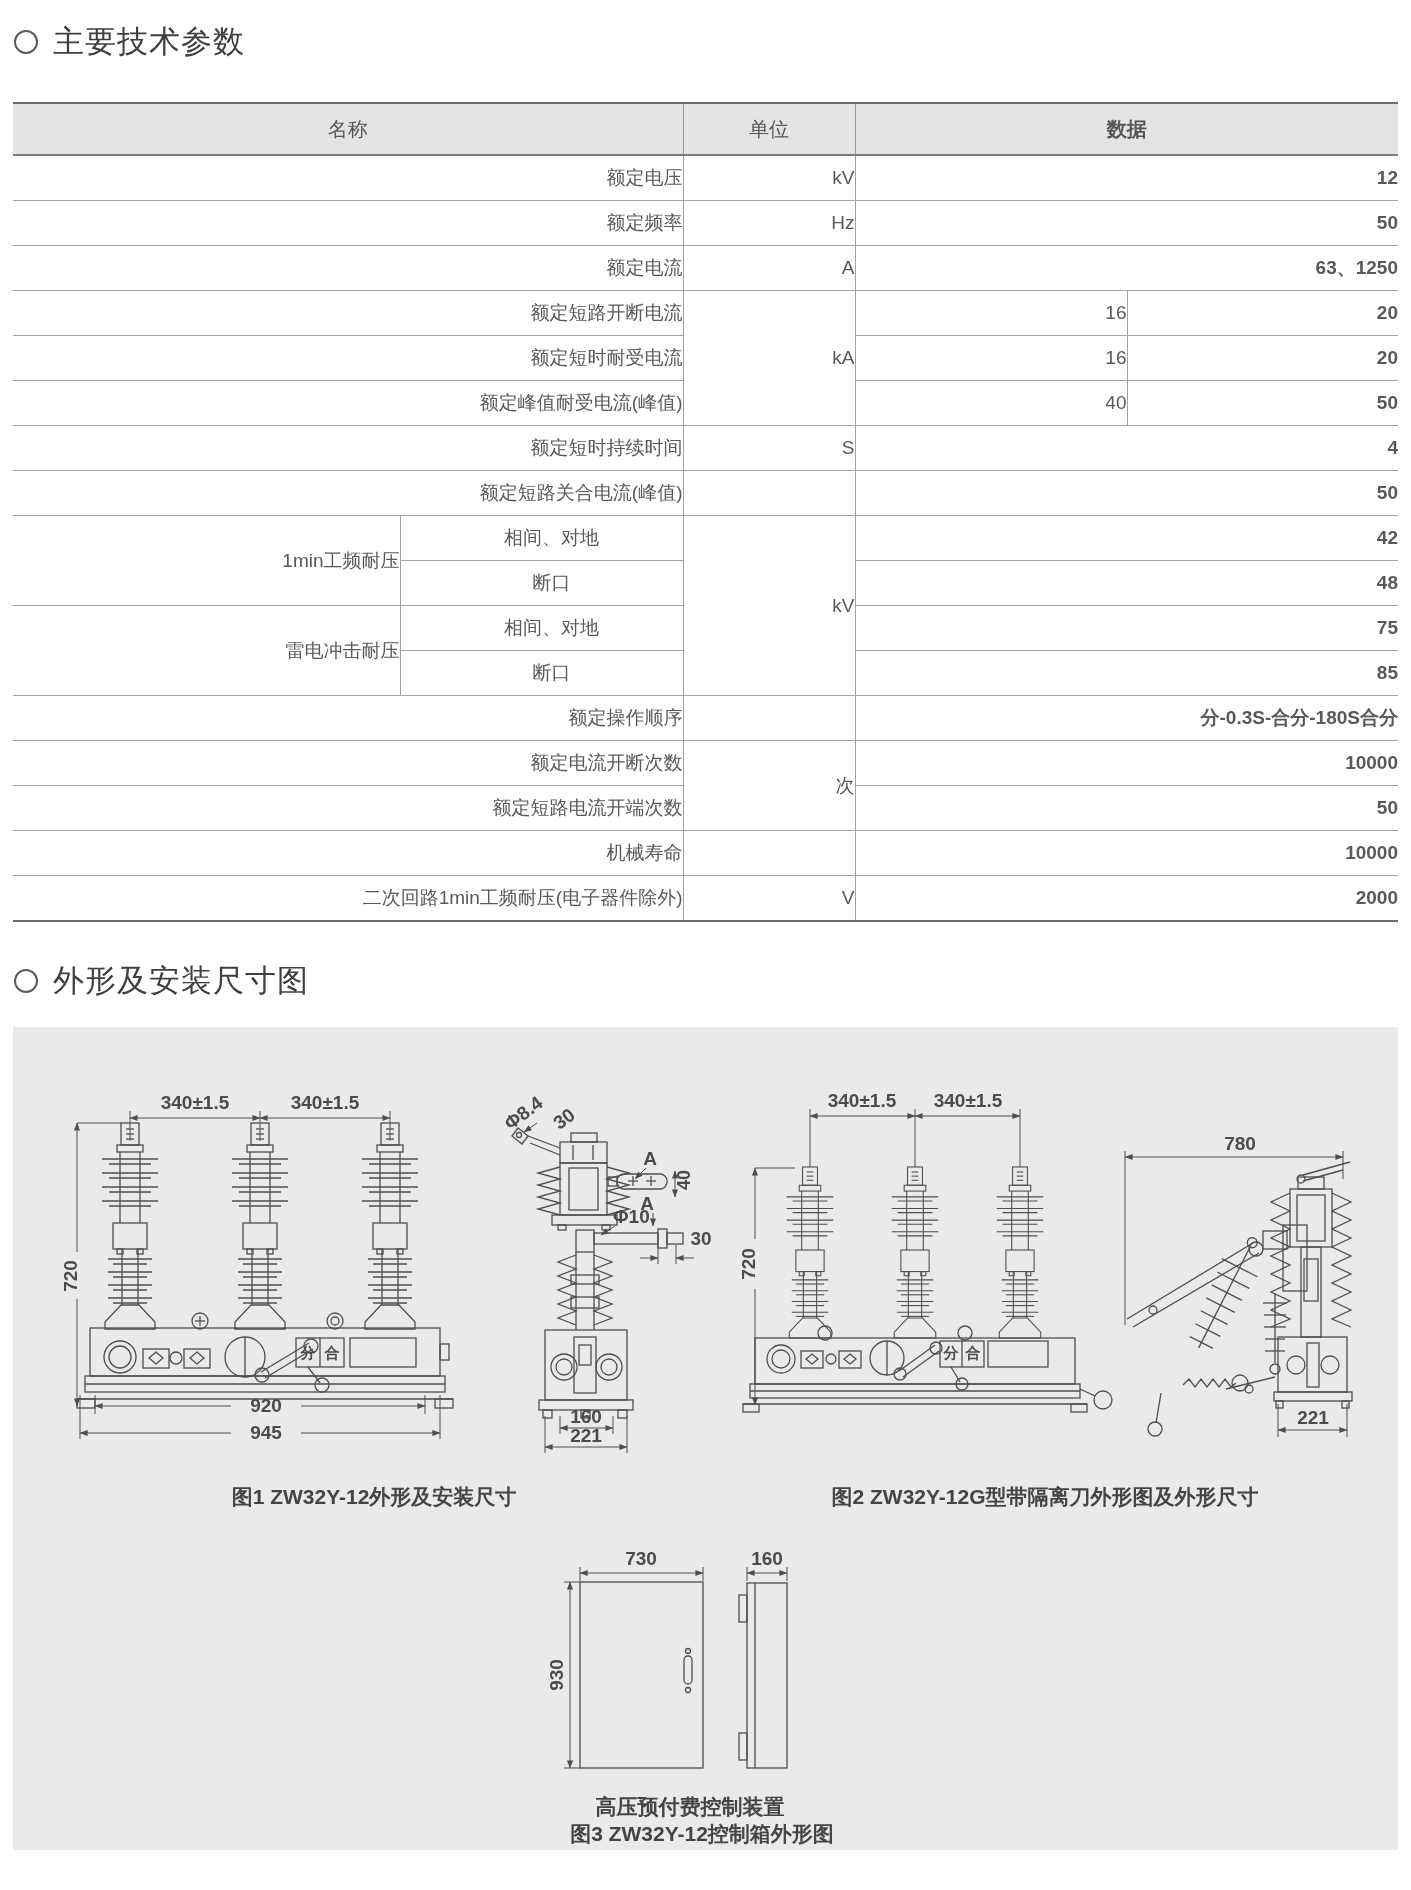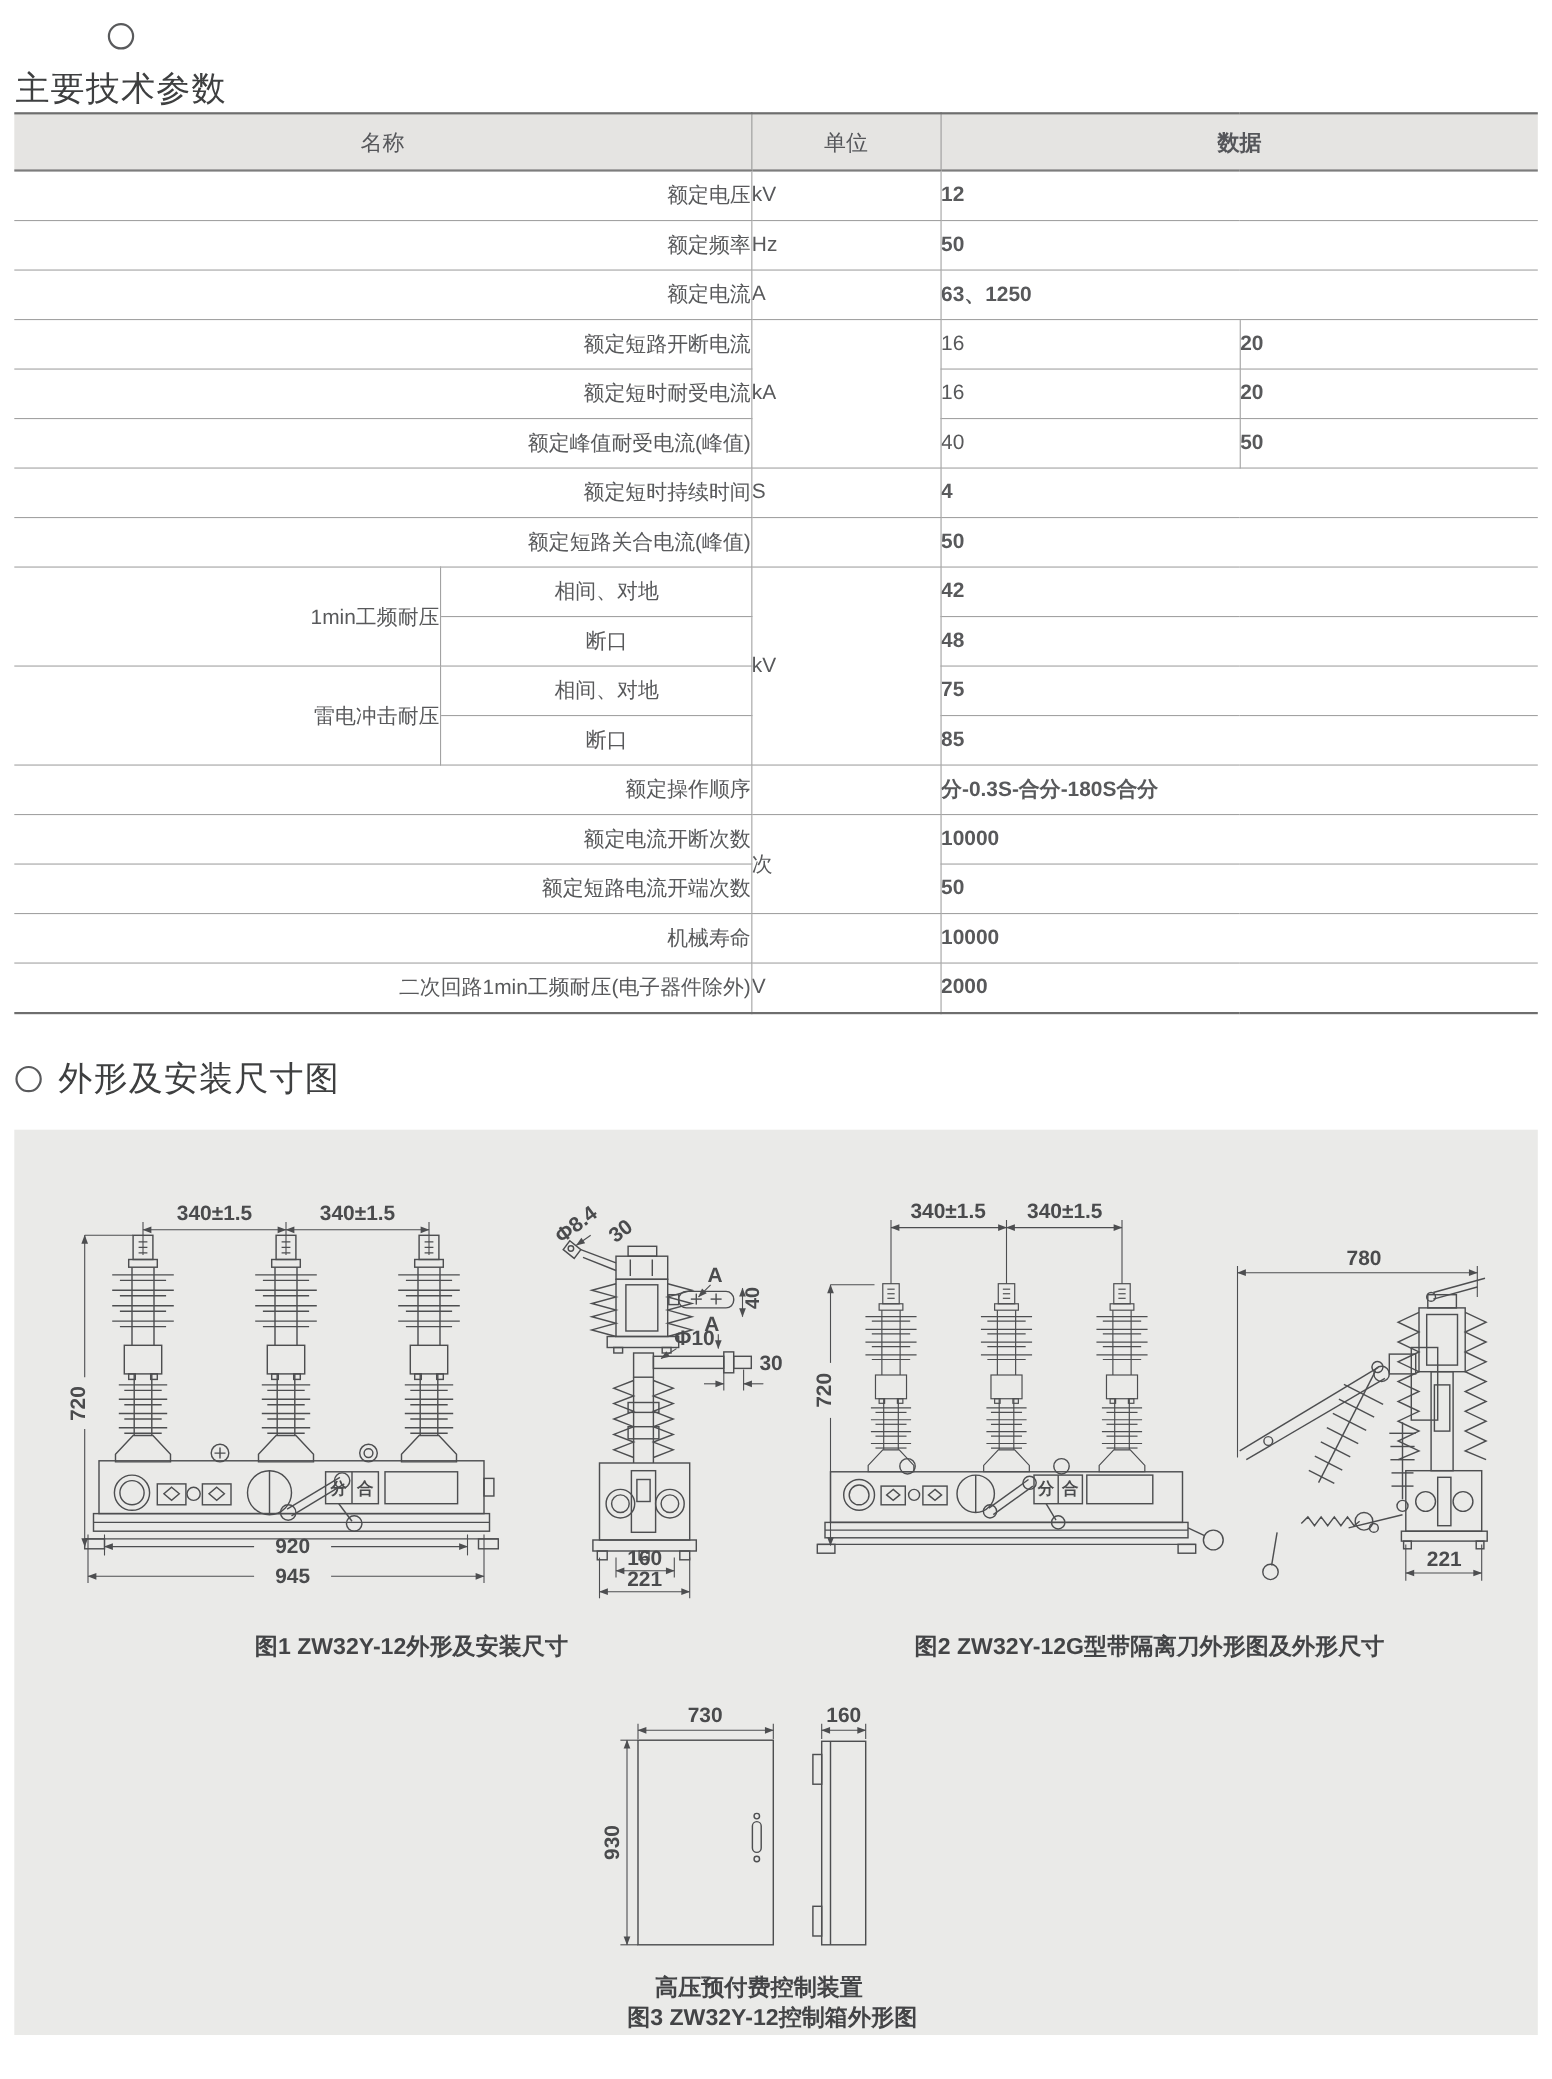--- a/index.html
+++ b/index.html
@@ -18,21 +18,21 @@
   table.params{
     border-collapse:collapse;table-layout:fixed;width:1385px;
     font-size:19px;color:#58595b;
     border-top:2.5px solid #6e6e6e;border-bottom:2px solid #6e6e6e;
   }
   table.params th{
     height:48px;background:#e5e4e2;font-weight:400;font-size:20px;color:#55565a;
     border:1px solid #989898;border-top:none;border-bottom:2px solid #7d7d7d;
   }
   table.params td{
-    height:44px;border:1px solid #a2a2a2;text-align:left;padding:0;
+    height:44px;border:1px solid #a2a2a2;text-align:right;padding:0;
     overflow:hidden;white-space:nowrap;
   }
   table.params .nl{border-left:none;}
   table.params .nr{border-right:none;font-weight:bold;}
   table.params td.lbl{text-align:right;padding-left:42px;}
   table.params td.sub{text-align:center;padding-left:20px;}
   
   .panel{
     position:absolute;left:13px;top:1027px;width:1385px;height:823px;
     background:#eaeae8;
@@ -42,21 +42,21 @@
   .dwg{stroke:#4d4e50;fill:none;stroke-width:1.3px;}
   .dim{stroke:#4d4e50;fill:none;stroke-width:1px;}
   .dimt{font-size:19px;}
   .dimts{font-size:18px;}
   .cap{font-size:21px;fill:#434446;}
   .ch{font-size:15px;fill:#4a4b4d;}
 </style>
 </head>
 <body>
 
-<div class="section-title" style="top:21px;flex-direction:column;">
+<div class="section-title" style="top:21px;">
   <span class="ring"></span>
   <span>主要技术参数</span>
 </div>
 
 <div class="tblwrap">
 <table class="params">
   <colgroup>
         <col style="width:387px">
         <col style="width:283px">
         <col style="width:172px">

